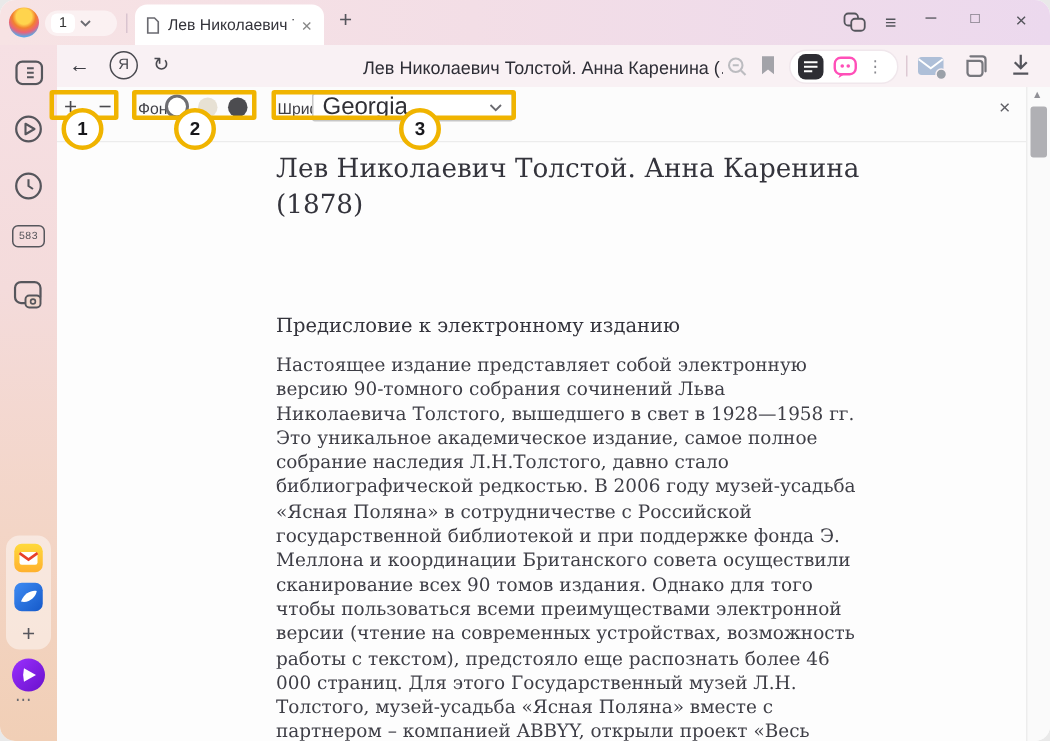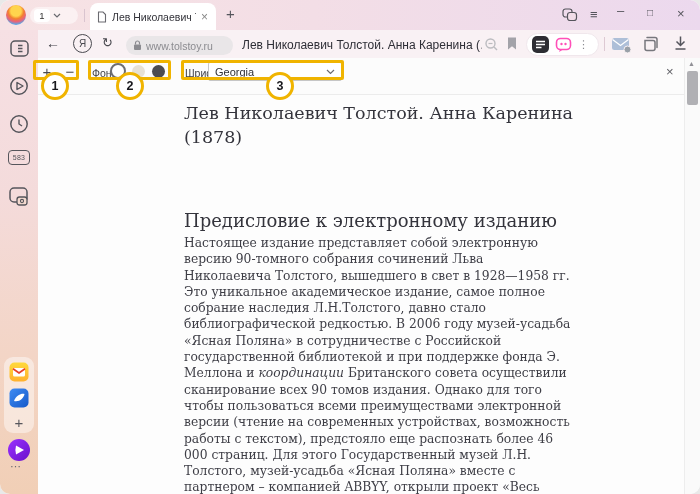--- a/index.html
+++ b/index.html
@@ -52,40 +52,40 @@
           align-items:center; justify-content:center; }
   .lbl { font-size:10.5px; color:#3e3e44; }
   .fonlbl { left:92px; top:67px; }
   .circ { border-radius:50%; }
   .c-white { left:110px; top:63px; width:16px; height:16px; background:#fff; border:2px solid #6e6e72; }
   .c-beige { left:132px; top:65px; width:13px; height:13px; background:#e7e1d4; }
   .c-dark  { left:152px; top:65px; width:13px; height:13px; background:#4c4c50; }
   .shriftlbl { left:185px; top:67px; }
   .fontsel { left:208px; top:62px; width:134px; height:19px; background:#fff; border:1px solid #c6c6c6;
              border-radius:2px; display:flex; align-items:center; padding:0 6px; justify-content:space-between; }
-  .fontval { font-size:11px; color:#2f2f35; }
+  .fontval { font-size:16px; color:#2f2f35; }
   .rclose { left:666px; top:64px; font-size:13px; color:#606066; }
 
   
   .ann-rect { border:3px solid #f0b400; border-radius:2px; background:transparent; }
   .r1 { left:33px; top:60px; width:46px; height:20px; }
   .r2 { left:88px; top:60px; width:83px; height:20px; }
   .r3 { left:181px; top:60px; width:163px; height:20px; }
   .ann-circ { width:28px; height:28px; border-radius:50%; background:#fff; border:3px solid #f0b400;
               display:flex; align-items:center; justify-content:center; font-size:12.5px; font-weight:600; color:#18181c; }
   .a1 { left:41px; top:72px; } .a2 { left:116px; top:72px; } .a3 { left:266px; top:72px; }
 
   
   .content { left:38px; top:95px; width:646px; height:399px; background:#fdfdfd; overflow:hidden; }
   .col { position:absolute; left:146px; width:390px; font-family:"DejaVu Serif", serif; color:#3e3e46; }
   .h1 { top:7px; font-size:17.5px; line-height:23.5px; color:#34343c; }
   .pub { top:59px; font-size:12.3px; font-weight:700; line-height:17px; }
-  .h2 { top:115px; font-size:18px; color:#34343c; }
+  .h2 { top:115px; font-size:13px; color:#34343c; }
   .para { top:140px; font-size:12.3px; line-height:16.3px; }
-  .para .it { font-style:italic; }
+  .para .it { }
 
   
   .scroll { left:684px; top:58px; width:16px; height:436px; background:#fafafa; border-left:1px solid #ededed; }
   .sarrow { left:688px; top:60px; font-size:7px; color:#909096; }
   .sthumb { left:687px; top:71px; width:11px; height:34px; background:#b0b0b4; border-radius:2px; }
 
   
   .sidebar { left:0; top:30px; width:38px; height:464px;
              background:linear-gradient(180deg,#f6e0e4 0%,#f4dbdb 35%,#f3d5c6 70%,#f1cfb6 100%); }
   .sicon { left:9px; width:20px; height:20px; display:flex; align-items:center; justify-content:center; }
@@ -130,27 +130,20 @@
     <div class="abs menu-g">≡</div>
     <div class="abs winmin ticon">–</div>
     <div class="abs winmax ticon">□</div>
     <div class="abs winclose ticon">×</div>
   </div>
 
   <div class="abs toolbar"></div>
   <div class="abs backbtn">←</div>
   <div class="abs yacircle">Я</div>
   <div class="abs reload">↻</div>
-  <div class="abs urlpill">
-    <svg width="9" height="11">
-        <rect x="1" y="4.5" width="7" height="5.5" rx="1" fill="#8b8b90"></rect>
-        <path d="M2.5 4.5 V3 a2 2 0 0 1 4 0 V4.5" fill="none" stroke="#8b8b90" stroke-width="1.2"></path>
-      </svg>
-    <span class="urltext">www.tolstoy.ru</span>
-  </div>
   <div class="abs pagetitle">Лев Николаевич Толстой. Анна Каренина (…</div>
   <div class="abs" style="left:484px; top:37px;">
     <svg width="15" height="15">
         <circle cx="6.5" cy="6.5" r="4.5" fill="none" stroke="#bcbcc0" stroke-width="1.4"></circle>
         <line x1="10" y1="10" x2="13" y2="13" stroke="#bcbcc0" stroke-width="1.4"></line>
         <line x1="4.5" y1="6.5" x2="8.5" y2="6.5" stroke="#bcbcc0" stroke-width="1.2"></line>
       </svg>
   </div>
   <div class="abs" style="left:506px; top:36px;">
     <svg width="12" height="15">

